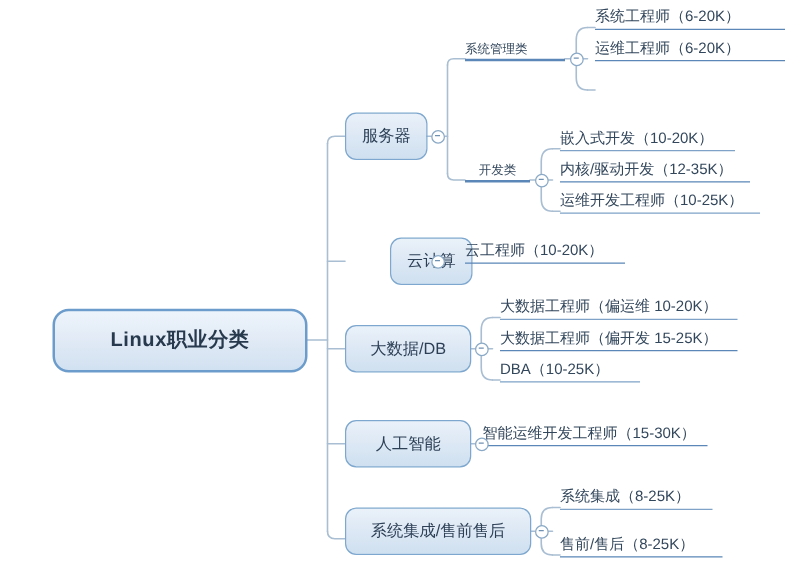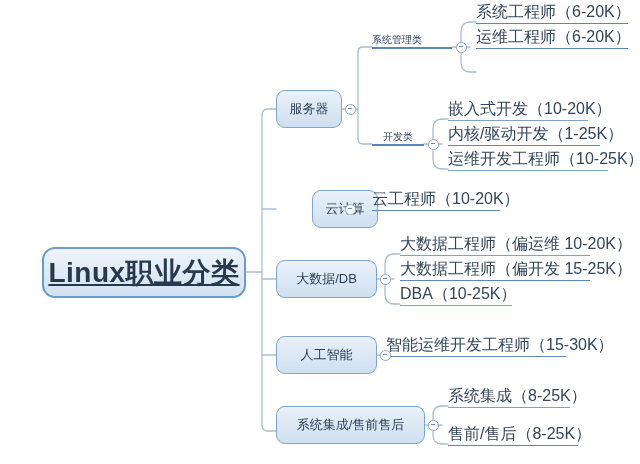--- a/index.html
+++ b/index.html
@@ -22,42 +22,41 @@
     border-radius:9px;
     background:linear-gradient(180deg,#eaf1f9 0%,#dbe7f4 55%,#cfe0f0 100%);
     color:#2c3f55;
     white-space:nowrap;
     z-index:3;
   }
   .node.root{
     border-width:2.2px;
     border-color:#6c9ccb;
     border-radius:13px;
-    font-size:28px;
+    font-size:16px;
     font-weight:bold;
     letter-spacing:.5px;
     color:#27394d;
     background:linear-gradient(180deg,#eef4fb 0%,#dfe9f5 55%,#d2e1f1 100%);
-    text-decoration:underline;
   }
   .node.l2{font-size:13px;}
 
   
   .tnode{
     position:absolute;
     box-sizing:border-box;
     color:#33475c;
     white-space:nowrap;
     z-index:3;
     padding-bottom:2px;
     display:flex;align-items:flex-end;
   }
   .tnode .txt{display:block;line-height:1.15;}
   .tnode.mid{font-size:10px;border-bottom:2.6px solid #5b87b8;}
-  .tnode.leaf{font-size:16px;border-bottom:1.9px solid #5b87b8;align-items:flex-end;}
+  .tnode.leaf{font-size:12px;border-bottom:1.9px solid #5b87b8;align-items:flex-end;}
   .tnode.leaf.thin{border-bottom-width:1.6px;border-bottom-color:#7fa3c8;}
 
   
   .toggle{
     position:absolute;
     width:9px;height:9px;
     border:1px solid #8aa9c6;
     border-radius:50%;
     background:#ffffff;
     z-index:4;
@@ -187,21 +186,21 @@
     <span class="txt">系统工程师（6-20K）</span>
   </div>
   <div class="tnode leaf" style="left:476px;top:30px;width:152px;height:19px;">
     <span class="txt">运维工程师（6-20K）</span>
   </div>
 
   <div class="tnode leaf thin" style="left:448px;top:102px;width:140px;height:19px;">
     <span class="txt">嵌入式开发（10-20K）</span>
   </div>
   <div class="tnode leaf" style="left:448px;top:127px;width:152px;height:19px;">
-    <span class="txt">内核/驱动开发（1-25K）</span>
+    <span class="txt">内核/驱动开发（12-35K）</span>
   </div>
   <div class="tnode leaf thin" style="left:448px;top:152px;width:160px;height:19px;">
     <span class="txt">运维开发工程师（10-25K）</span>
   </div>
 
   <div class="tnode leaf" style="left:372px;top:192px;width:128px;height:19px;">
     <span class="txt">云工程师（10-20K）</span>
   </div>
 
   <div class="tnode leaf thin" style="left:400px;top:237px;width:190px;height:19px;">

